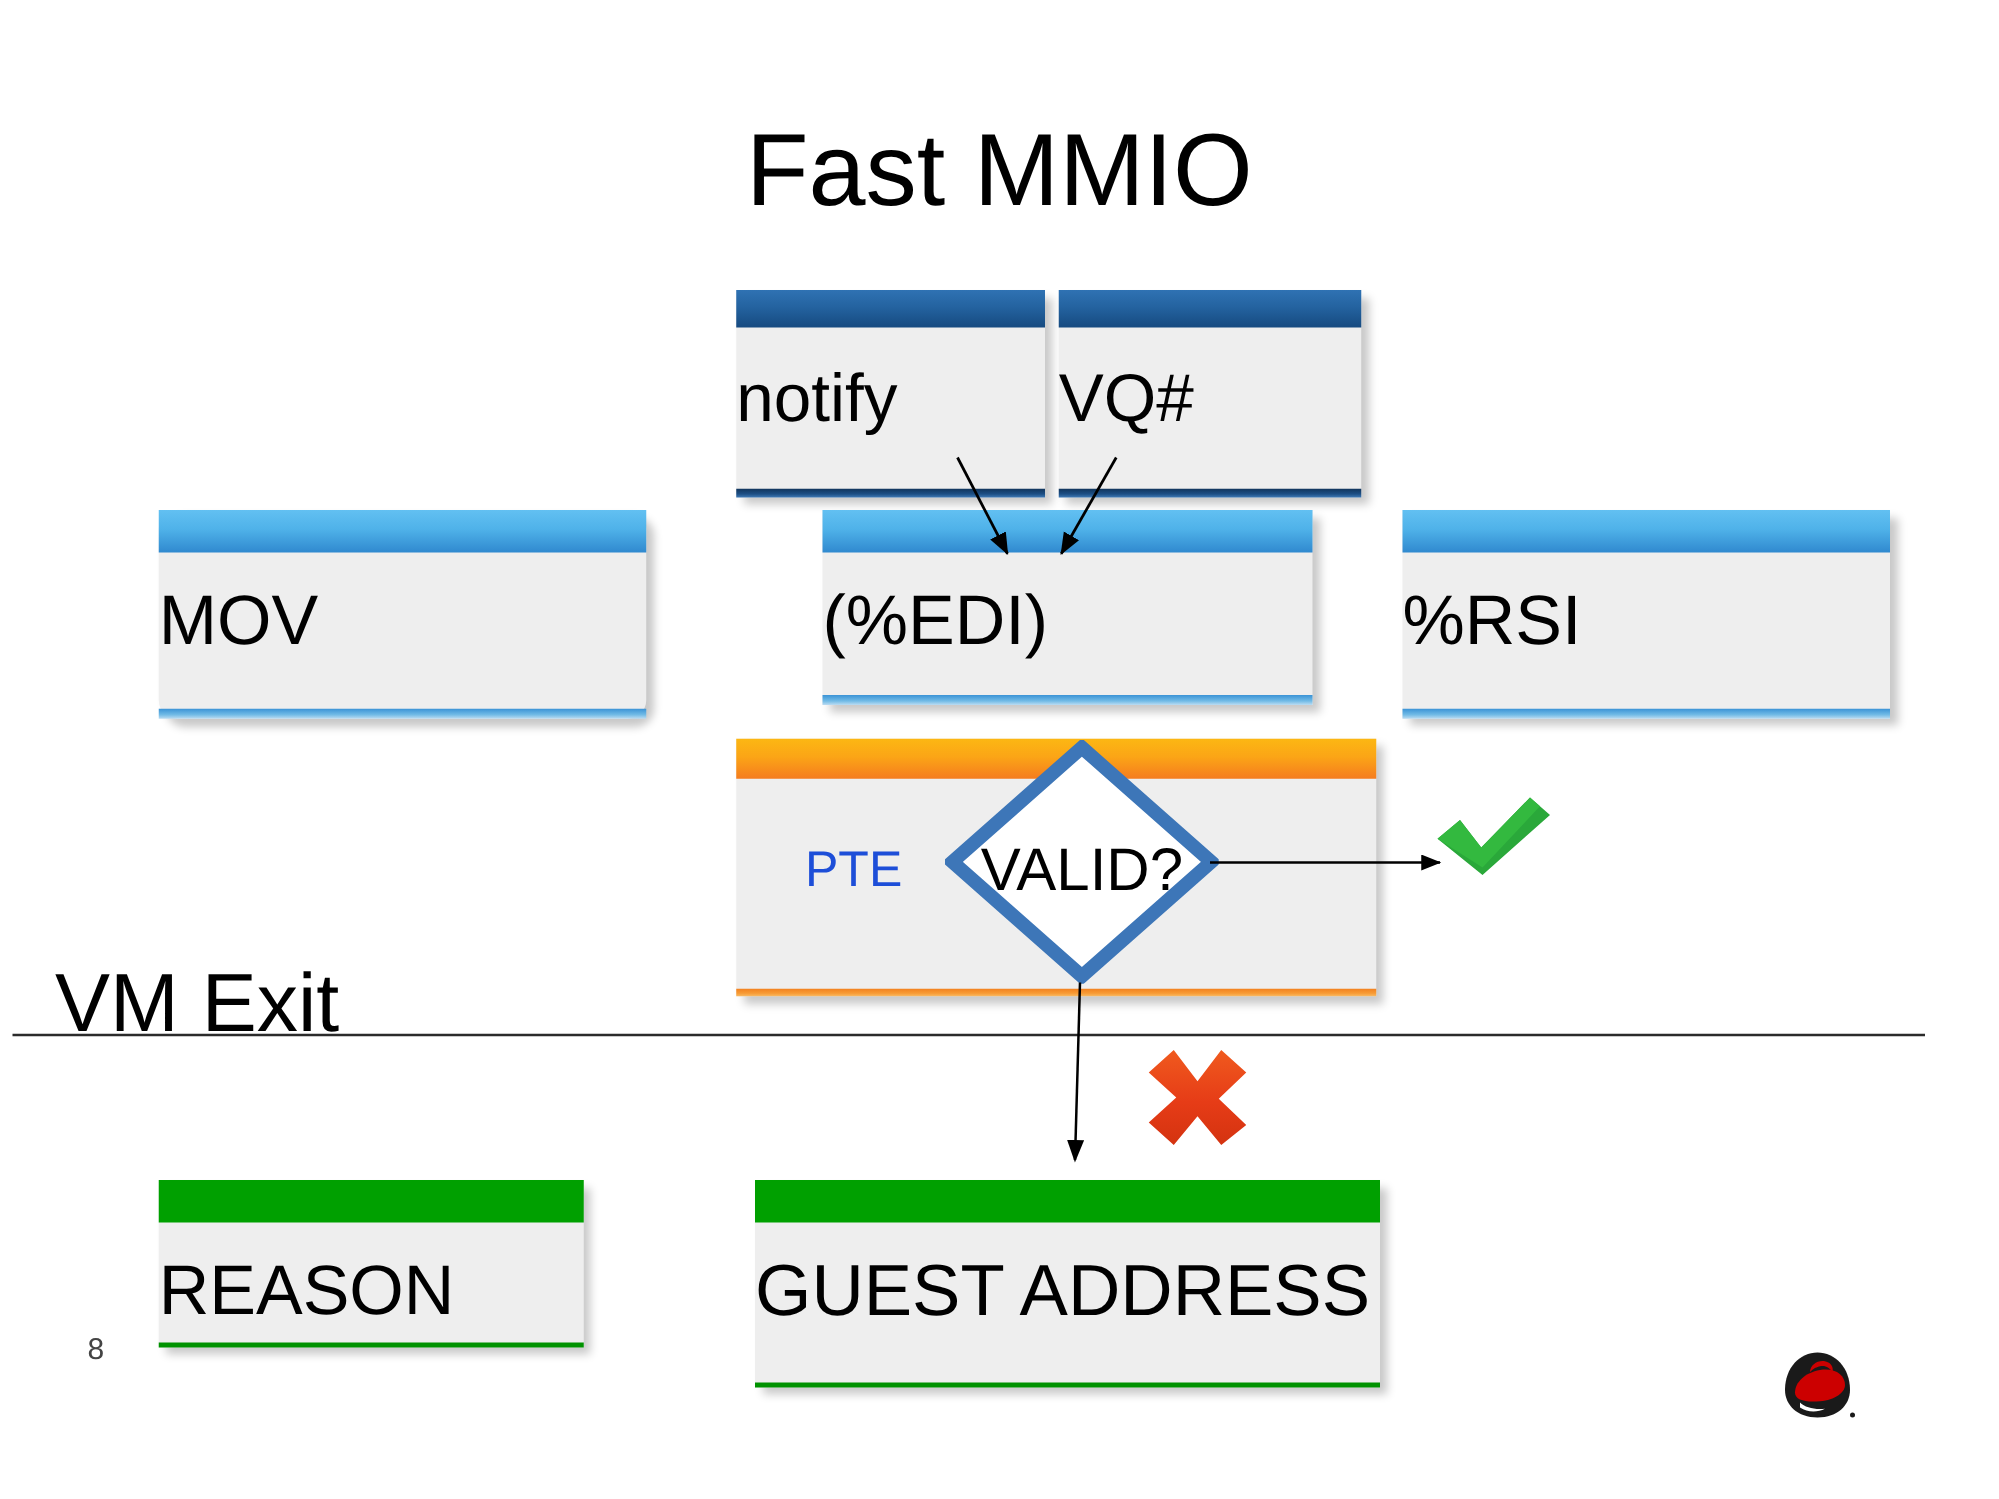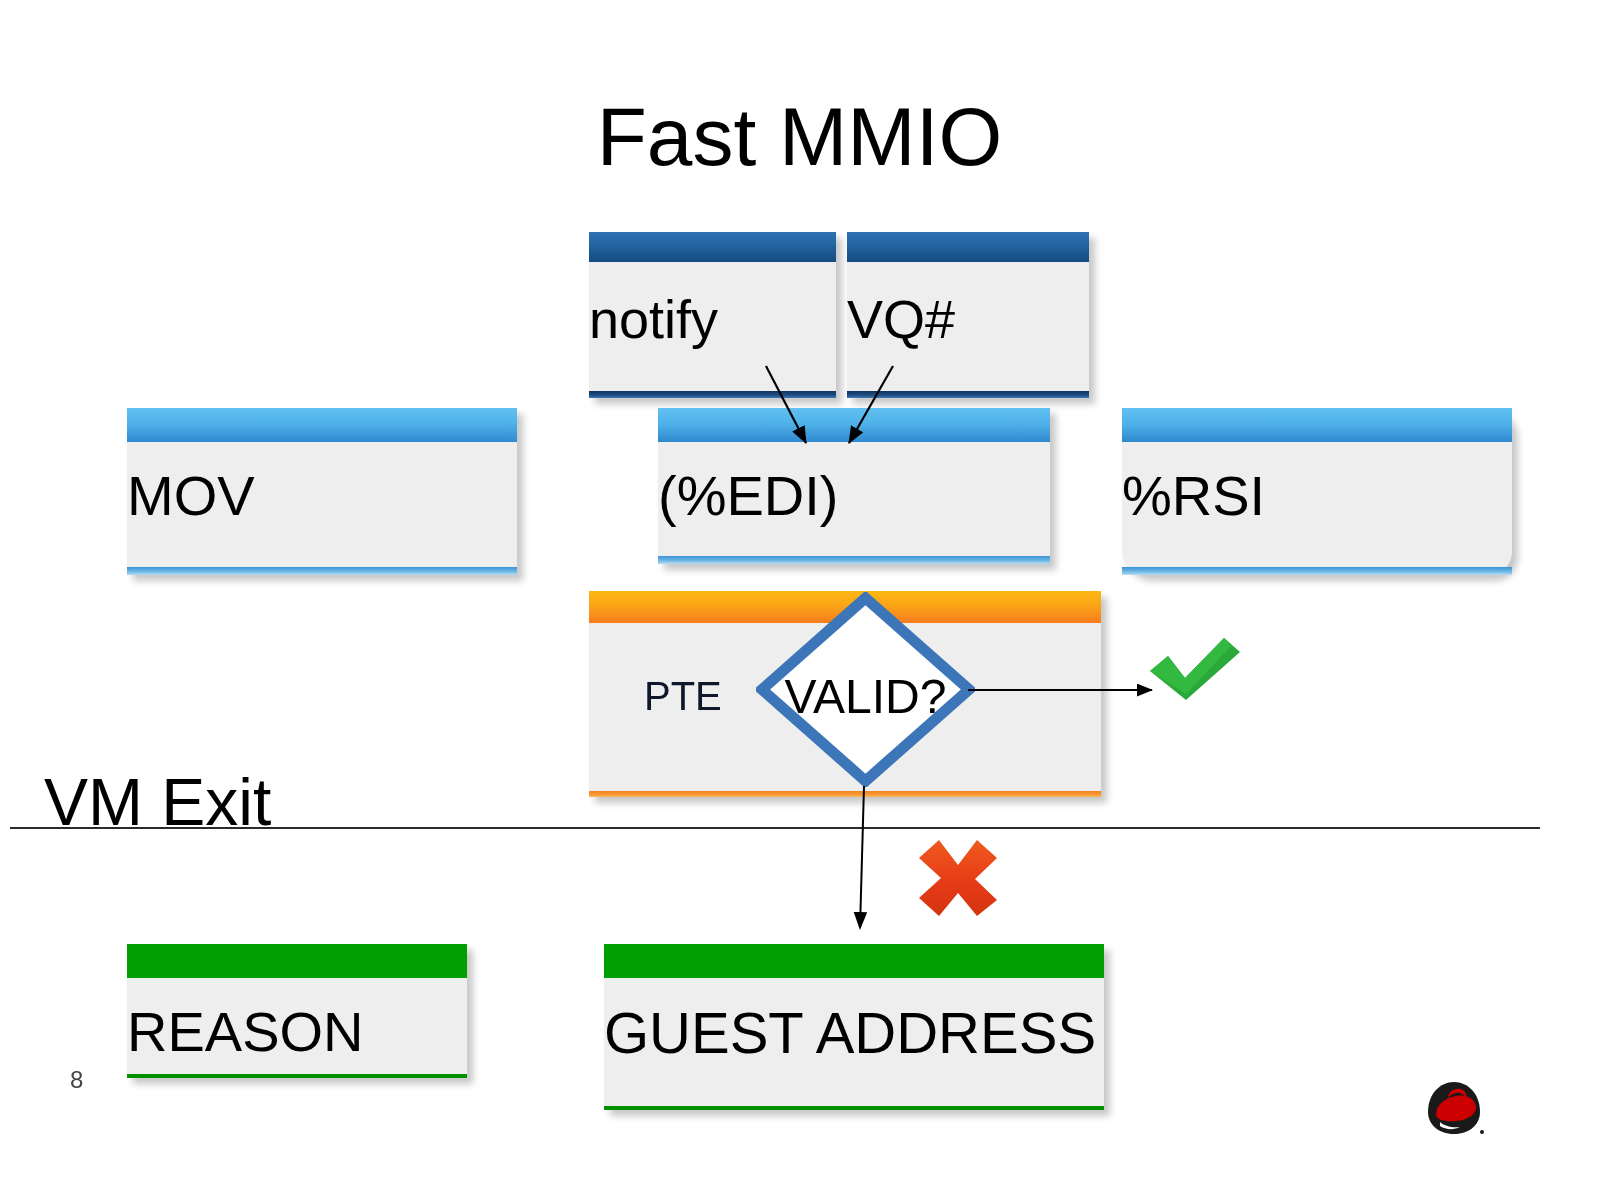--- a/index.html
+++ b/index.html
@@ -98,32 +98,32 @@
   .underline-green {
     height: 4px;
     background: #009200;
   }
 
   
   #box-notify { left: 589px; top: 232px; width: 247px; height: 166px; }
   #box-vq     { left: 847px; top: 232px; width: 242px; height: 166px; }
   .notify-label { top: 56px; font-size: 54px; }
 
-  #box-mov  { left: 127px; top: 408px; width: 390px; height: 167px; }
+  #box-mov  { left: 127px; top: 408px; width: 390px; height: 167px; border-radius: 15px; }
   #box-edi  { left: 658px; top: 408px; width: 392px; height: 156px; }
-  #box-rsi  { left: 1122px; top: 408px; width: 390px; height: 167px; border-radius: 23px; }
+  #box-rsi  { left: 1122px; top: 408px; width: 390px; height: 167px; }
   .reg-label { top: 55px; font-size: 56px; }
 
   #box-pte { left: 589px; top: 591px; width: 512px; height: 206px; }
   #pte-text {
     position: absolute;
     left: 55px;
     top: 83px;
     font-size: 40px;
-    color: #0f172a;
+    color: #1d4ed8;
   }
 
   #box-reason { left: 127px; top: 944px; width: 340px; height: 134px; }
   #box-guest  { left: 604px; top: 944px; width: 500px; height: 166px; }
   .bottom-label { top: 55px; font-size: 56px; }
   #guest-label { font-size: 58px; }
 
   
   #diamond-wrap {
     position: absolute;

